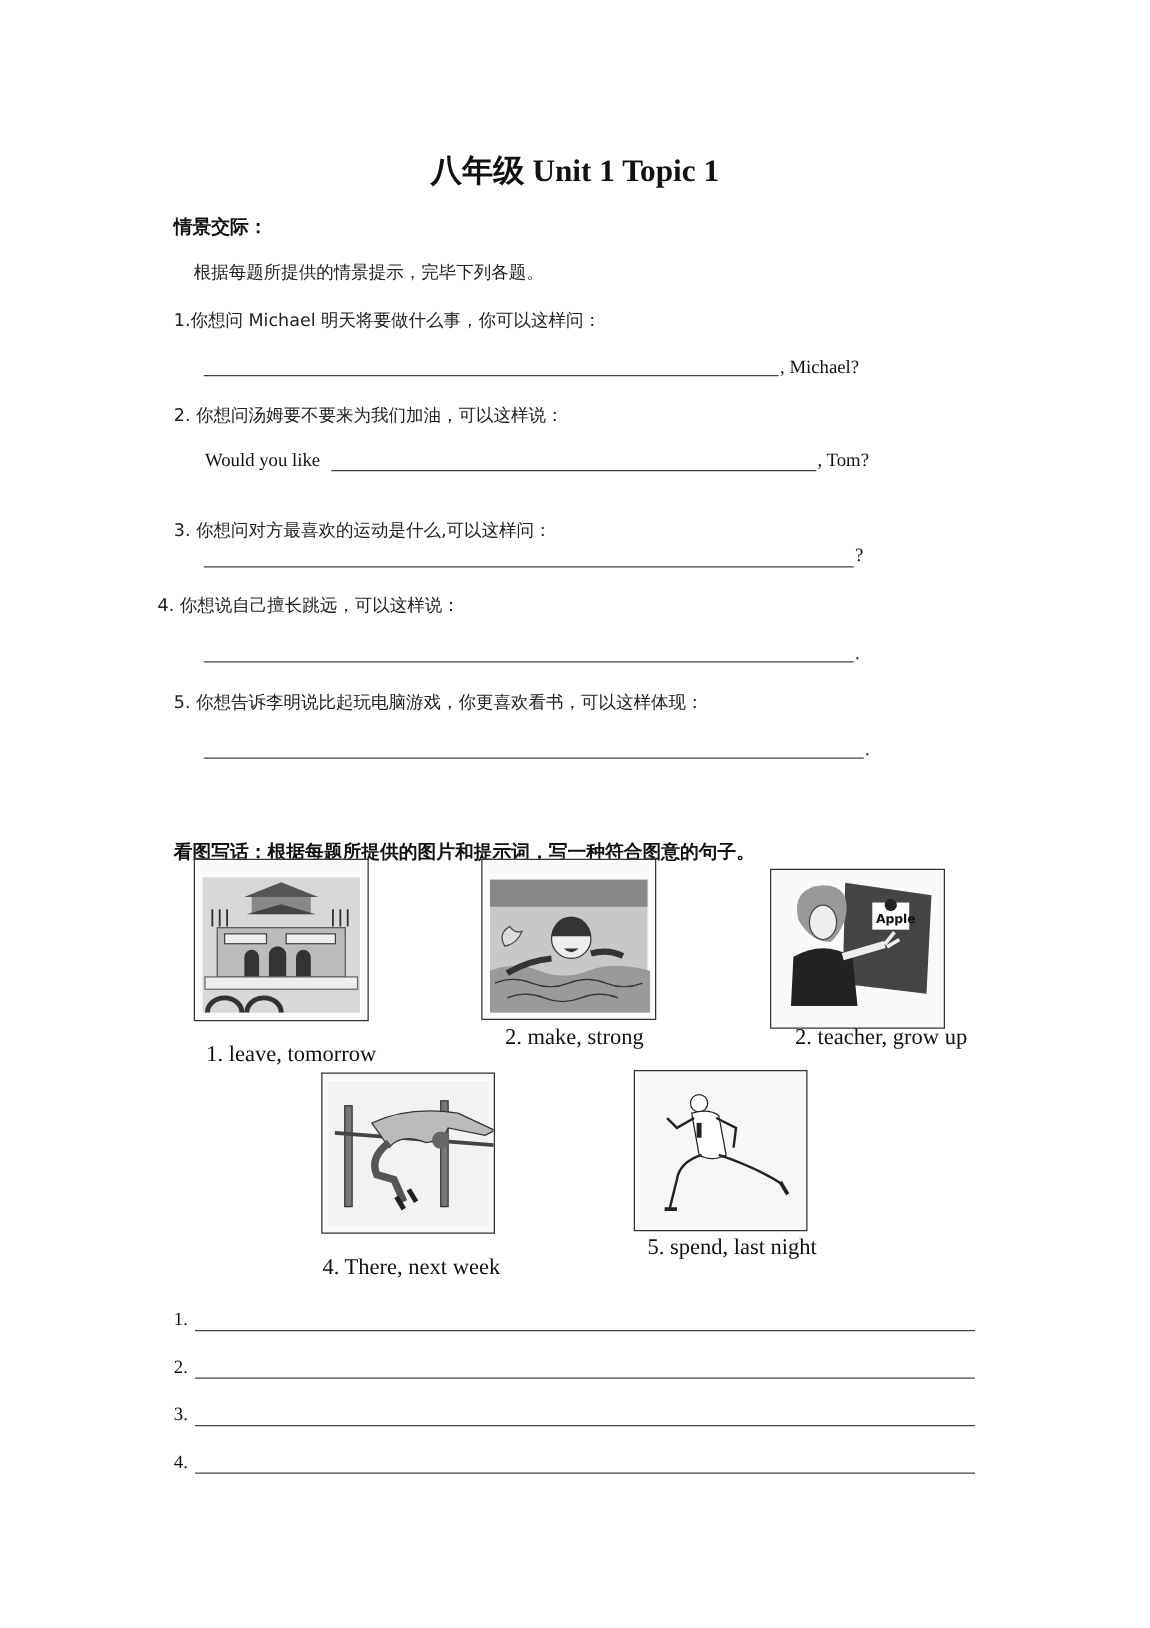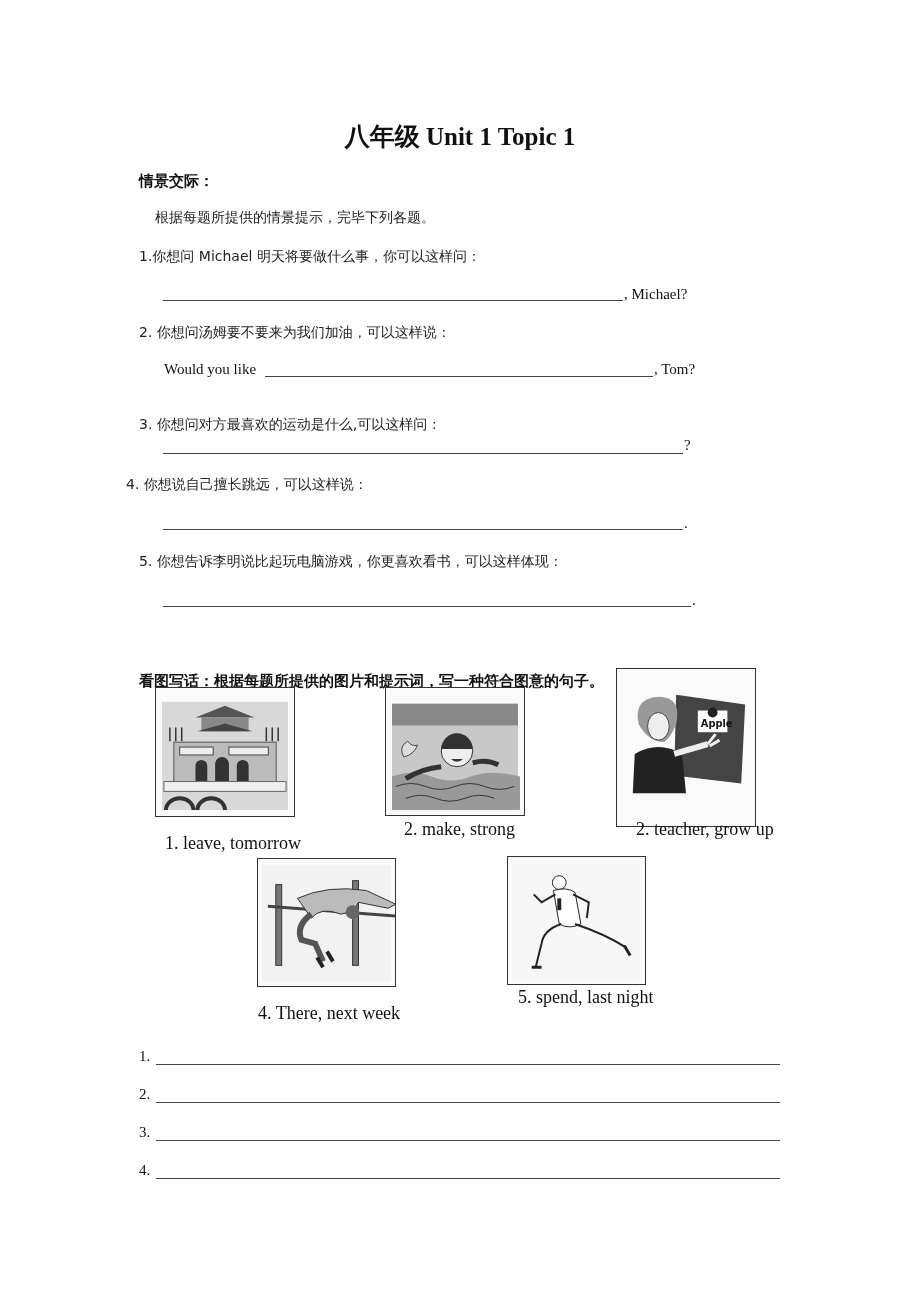--- a/index.html
+++ b/index.html
@@ -80,21 +80,21 @@
     <circle cx="72" cy="64" r="16" fill="#eee" stroke="#333"></circle>
     <path d="M56 62 a16 16 0 0 1 32 0 z" fill="#333"></path>
     <path d="M66 72 q6 6 12 0" fill="#333"></path>
     <path d="M56 80 q-20 2 -36 12" stroke="#333" stroke-width="5" fill="none"></path>
     <path d="M88 76 q14 -4 26 2" stroke="#333" stroke-width="5" fill="none"></path>
     <path d="M18 70 q-6 -10 4 -16 q4 6 10 4 q-4 10 -14 12z" fill="#ddd" stroke="#444"></path>
   </svg>
 </div>
 <div class="abs cap" style="left:404px;top:819px;">2. make, strong</div>
 
-<div class="pic" style="left:616px;top:668px;width:140px;height:159px;">
+<div class="pic" style="left:616px;top:695px;width:140px;height:128px;">
   <svg viewBox="0 0 140 127">
     <polygon points="60,10 130,20 126,100 58,92" fill="#444"></polygon>
     <rect x="82" y="26" width="30" height="22" fill="#fff"></rect>
     <text x="85" y="43" font-size="10" font-weight="bold" fill="#111" font-family="DejaVu Sans, sans-serif">Apple</text>
     <circle cx="97" cy="28" r="5" fill="#222"></circle>
     <path d="M22 40 q-6 -26 20 -28 q24 0 18 28 q-6 14 -12 18 q-16 0 -26 -18z" fill="#999"></path>
     <ellipse cx="42" cy="42" rx="11" ry="14" fill="#eee" stroke="#444"></ellipse>
     <path d="M18 70 q24 -14 48 0 l4 40 h-54z" fill="#222"></path>
     <path d="M58 70 l34 -10" stroke="#eee" stroke-width="6"></path>
     <path d="M92 60 l8 -10 M94 62 l10 -6" stroke="#eee" stroke-width="3"></path>

